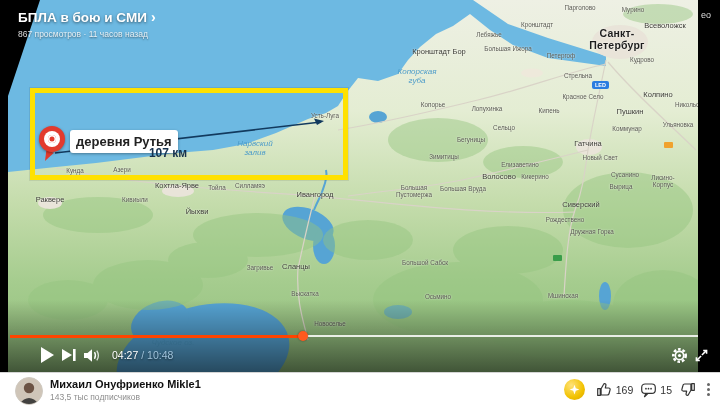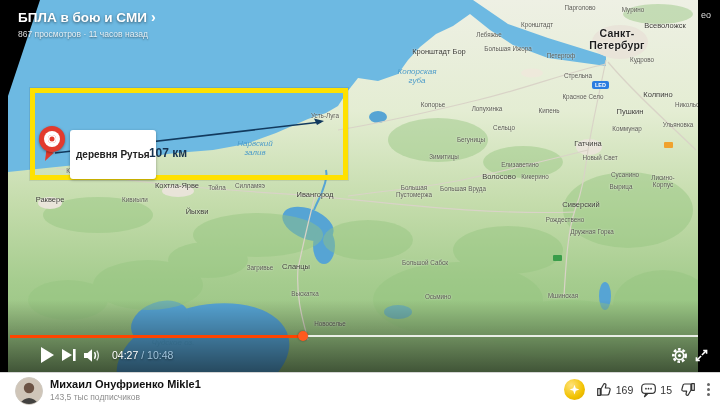--- a/index.html
+++ b/index.html
@@ -24,22 +24,22 @@
   
   .ybox{position:absolute;left:22px;top:88px;width:308px;height:82px;
         border:5px solid var(--c-highlight,#ffe100);box-shadow:0 0 0 1px rgba(0,0,0,.08);}
   .pin{position:absolute;left:31px;top:126px;width:26px;height:26px;border-radius:50%;
        background:var(--c-pin,#e23b2e);box-shadow:0 1px 3px rgba(0,0,0,.4);}
   .pin::before{content:"";position:absolute;left:5px;top:5px;width:16px;height:16px;border-radius:50%;background:#fff;}
   .pin::after{content:"";position:absolute;left:9px;top:9px;width:8px;height:8px;border-radius:50%;
        background:var(--c-pin,#e23b2e);box-shadow:inset 0 0 0 1.5px #fff;}
   .pin-tail{position:absolute;left:37px;top:150px;width:9px;height:11px;background:var(--c-pin,#e23b2e);
        clip-path:polygon(0 100%,15% 0,100% 25%);}
-  .pin-label{position:absolute;left:62px;top:130px;background:#fff;border-radius:3px;padding:19px 6px;
-       font-size:10px;font-weight:bold;color:#222;box-shadow:0 1px 3px rgba(0,0,0,.35);}
+  .pin-label{position:absolute;left:62px;top:130px;background:#fff;border-radius:3px;padding:4px 6px;
+       font-size:13px;font-weight:bold;color:#222;box-shadow:0 1px 3px rgba(0,0,0,.35);}
   .dist{position:absolute;left:160px;top:146px;transform:translateX(-50%);
        font-size:12px;font-weight:bold;color:#16324f;}
   .led{position:absolute;left:584px;top:81px;background:#2b7de0;color:#fff;font-size:5.5px;
        font-weight:bold;border-radius:2px;padding:1px 3px;}
   .shield-o{position:absolute;left:656px;top:142px;width:9px;height:6px;background:#f0a22e;border-radius:1px;}
   .shield-g{position:absolute;left:545px;top:255px;width:9px;height:6px;background:#3a9d4a;border-radius:1px;}
   
   .title-ov{position:absolute;left:18px;top:8px;color:#fff;cursor:pointer;}
   .title-ov .tt{font-size:13.5px;font-weight:bold;text-shadow:0 1px 3px rgba(0,0,0,.55);}
   .title-ov .ch{font-size:14px;font-weight:bold;margin-left:4px;}

